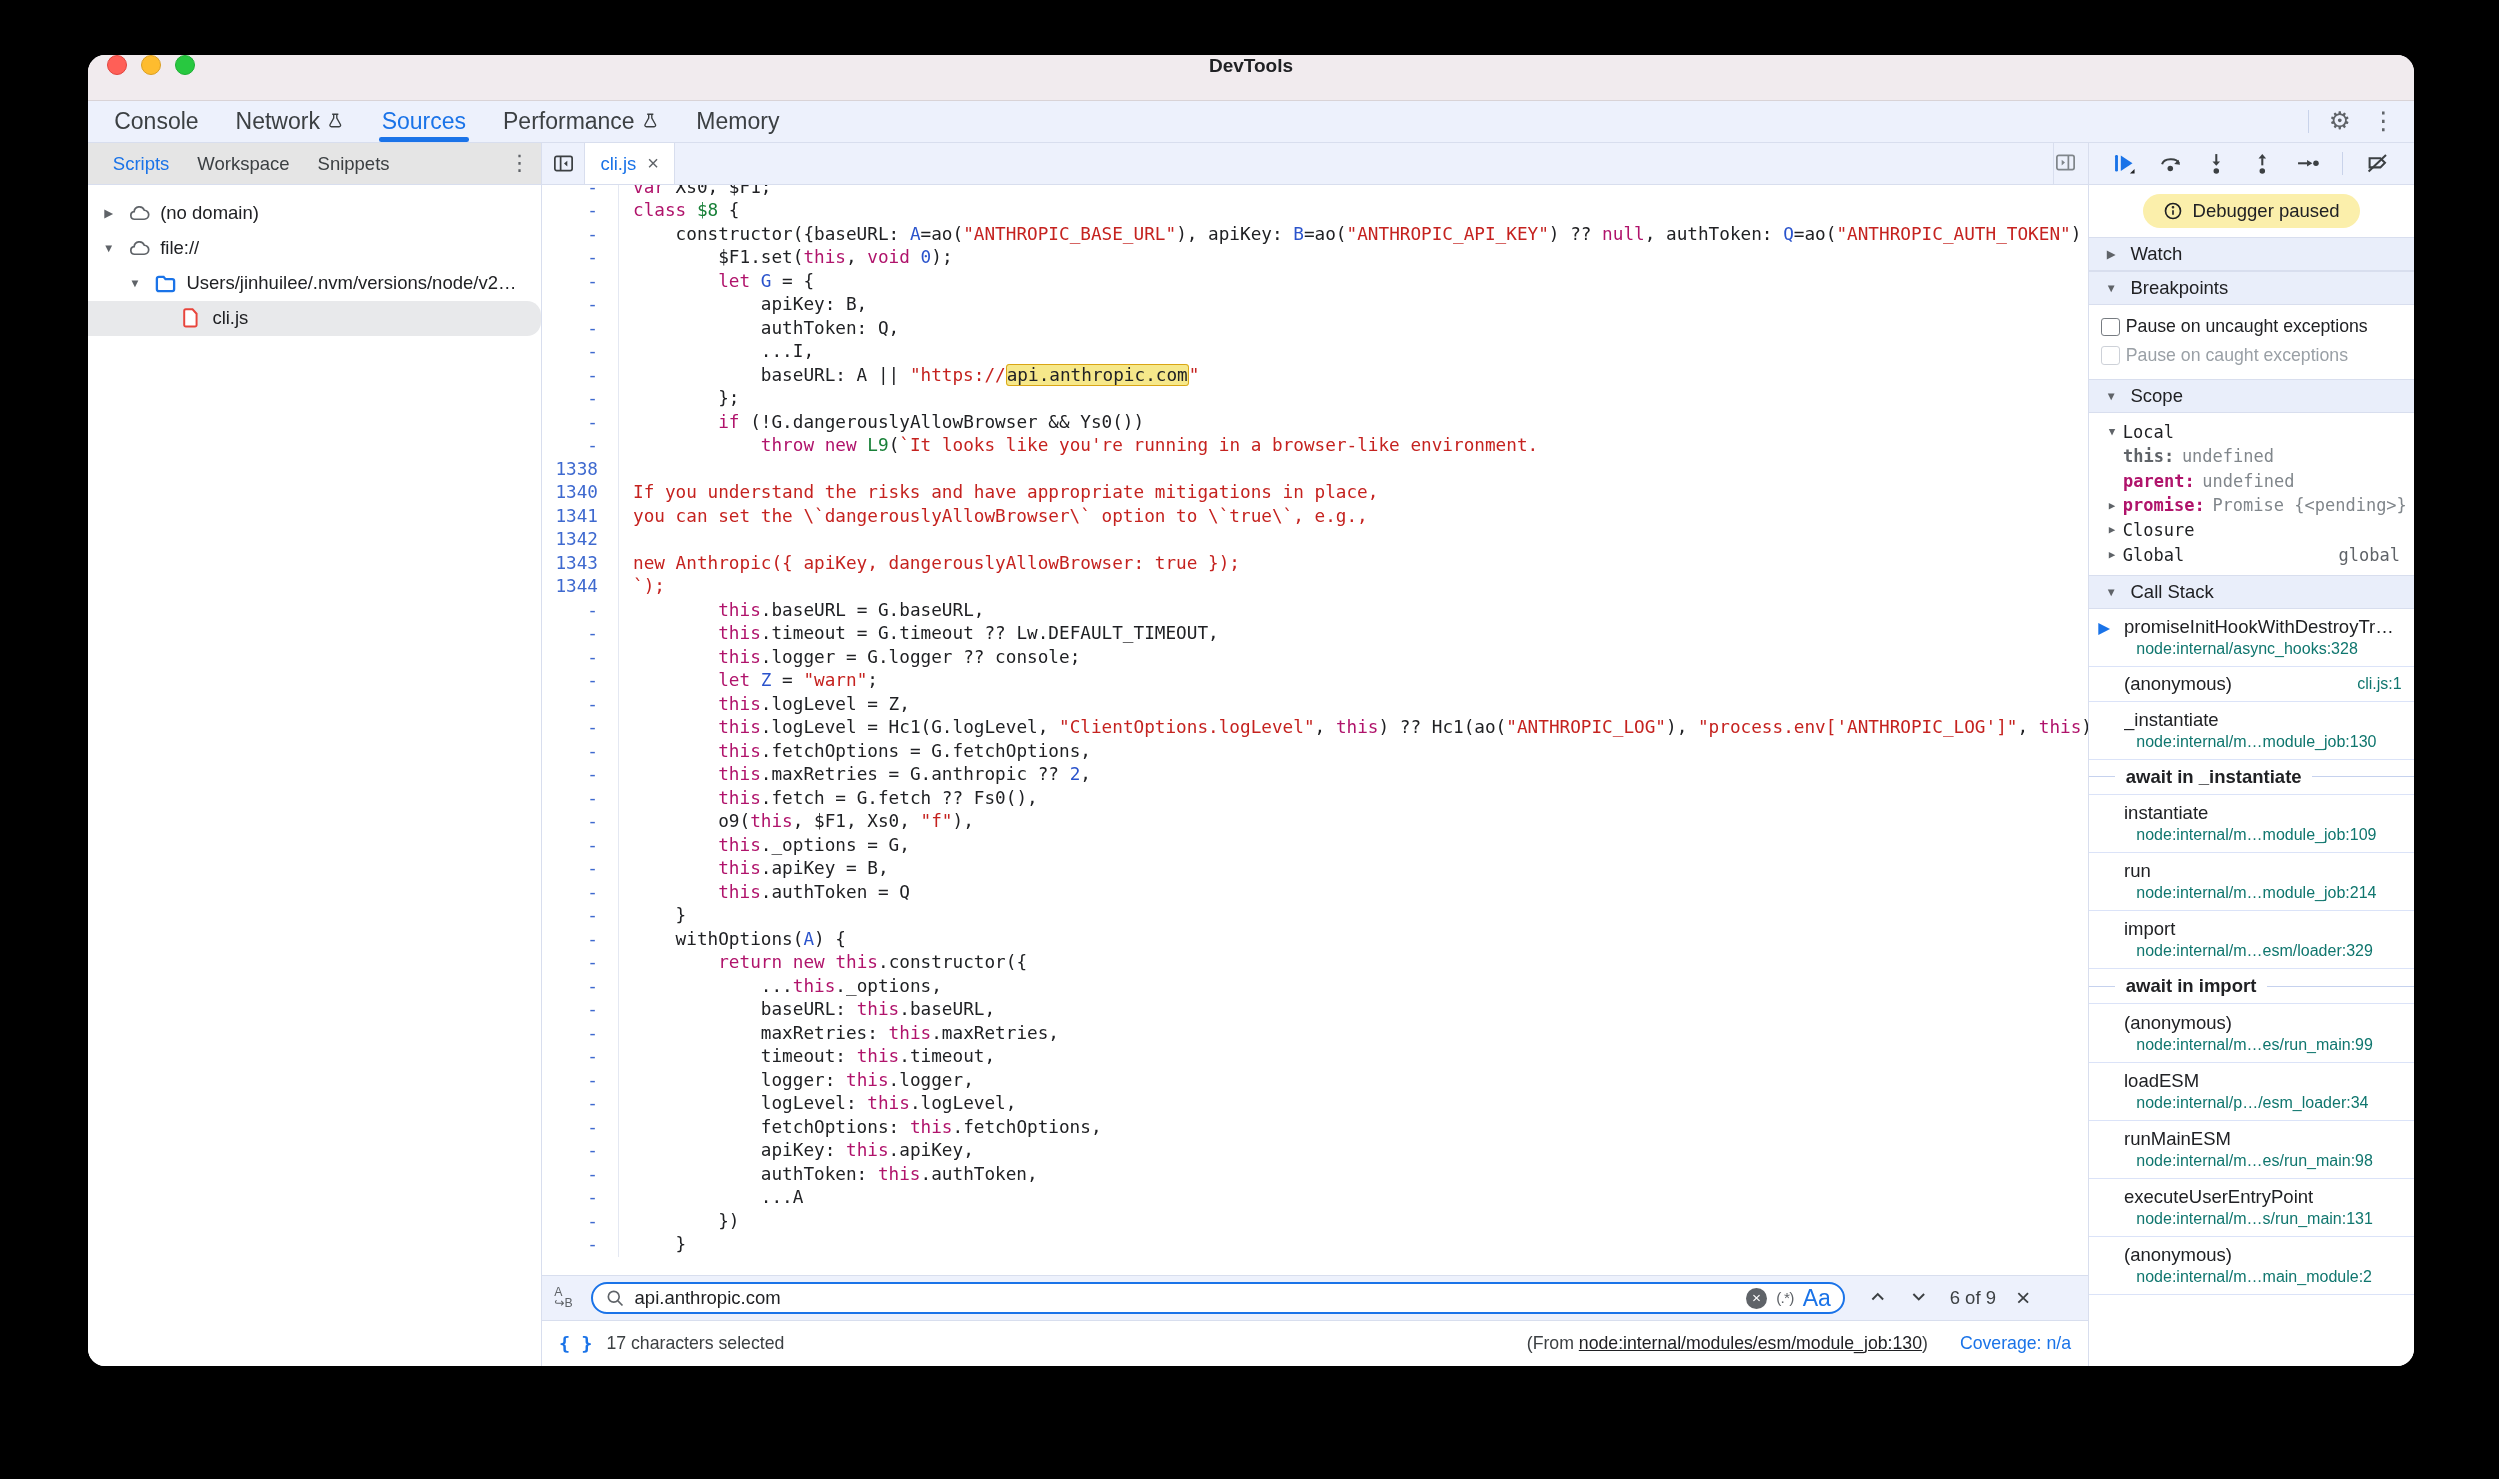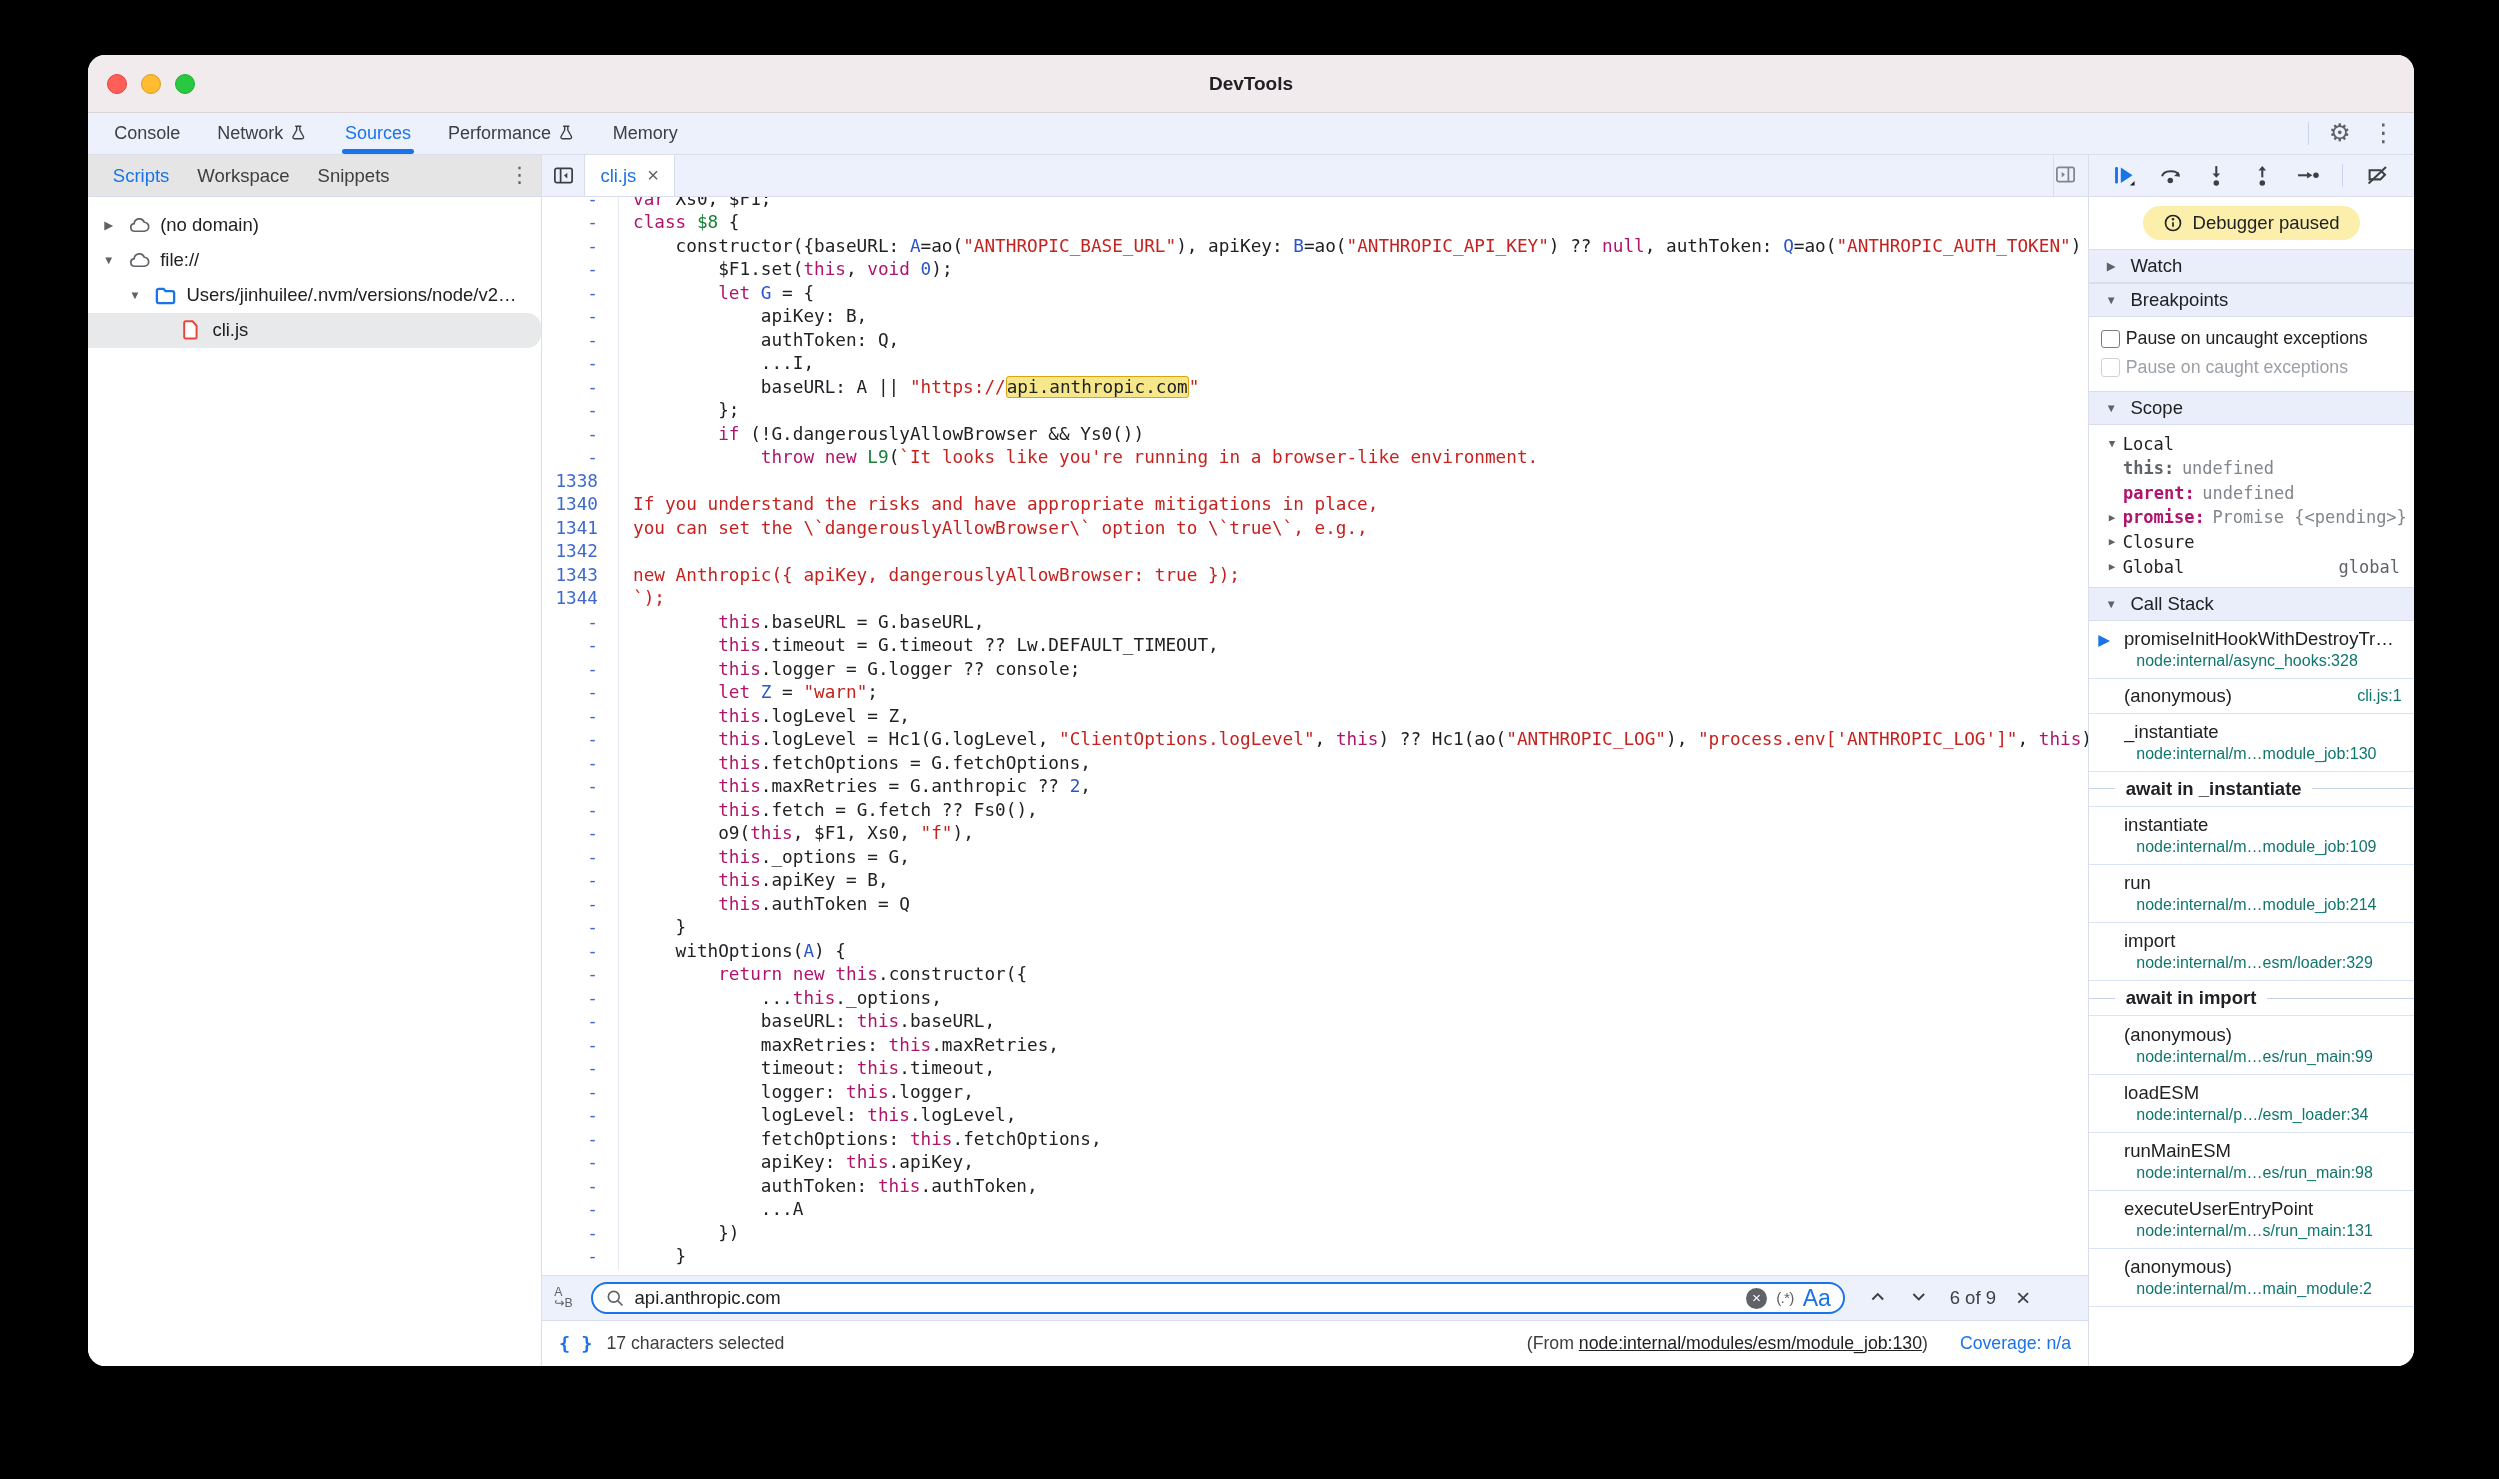--- a/index.html
+++ b/index.html
@@ -3,36 +3,36 @@
 <meta charset="utf-8">
 <style>
   * { margin:0; padding:0; box-sizing:border-box; }
   html,body { width:2500px; height:1479px; background:#000; overflow:hidden;
               font-family:"Liberation Sans", sans-serif; }
   #window { position:absolute; left:88px; top:55px; width:2326px; height:1311px;
             background:#fff; border-radius:17px; overflow:hidden;
             box-shadow:0 31px 92px rgba(0,0,0,.6); display:flex; flex-direction:column; }
 
   
-  .titlebar { height:58px; background:#f1ebee; border-bottom:0.8px solid #d9d3d6;
-              display:flex; align-items:center; position:relative; flex:0 0 auto; }
+  .titlebar { height:46px; background:#f1ebee; border-bottom:0.8px solid #d9d3d6;
+              display:flex; align-items:flex-start; position:relative; flex:0 0 auto; }
   .lights { display:flex; gap:14px; margin-left:18.5px; }
   .light { width:20px; height:20px; border-radius:50%; }
   .light.red{background:#ff5f57;border:0.8px solid #e0443e;}
   .light.yellow{background:#febc2e;border:0.8px solid #d99e23;}
   .light.green{background:#28c840;border:0.8px solid #1eaf34;}
   .win-title { position:absolute; left:0; right:0; text-align:center; font-size:19px;
                font-weight:700; color:#202124; }
 
   
   .main-tabrow { height:42px; background:#edf1fc; border-bottom:0.8px solid #d8deee;
                  display:flex; align-items:stretch; flex:0 0 auto; }
   .main-tabs { display:flex; align-items:stretch; padding-left:7.7px; }
   .mtab { position:relative; display:flex; align-items:center; gap:6.2px; padding:0 18.5px;
-          font-size:18px; color:#3c4043; cursor:default; }
+          font-size:23px; color:#3c4043; cursor:default; }
   .mtab.active { color:#1a73e8; }
   .mtab.active::after { content:""; position:absolute; left:15.4px; right:15.4px; bottom:0;
                         height:4.6px; border-radius:2.3px; background:#1a73e8; }
   .tabrow-right { margin-left:auto; display:flex; align-items:center; gap:20px; padding-right:18.5px; }
   .vsep { width:0.8px; height:23px; background:#c9d3ea; }
   .glyph-btn { font-size:24.6px; color:#5f6368; line-height:1; }
 
   
   .body { flex:1; display:flex; min-height:0; }
   .sidebar { width:454px; flex:0 0 auto; border-right:0.8px solid #d8deee; display:flex;

